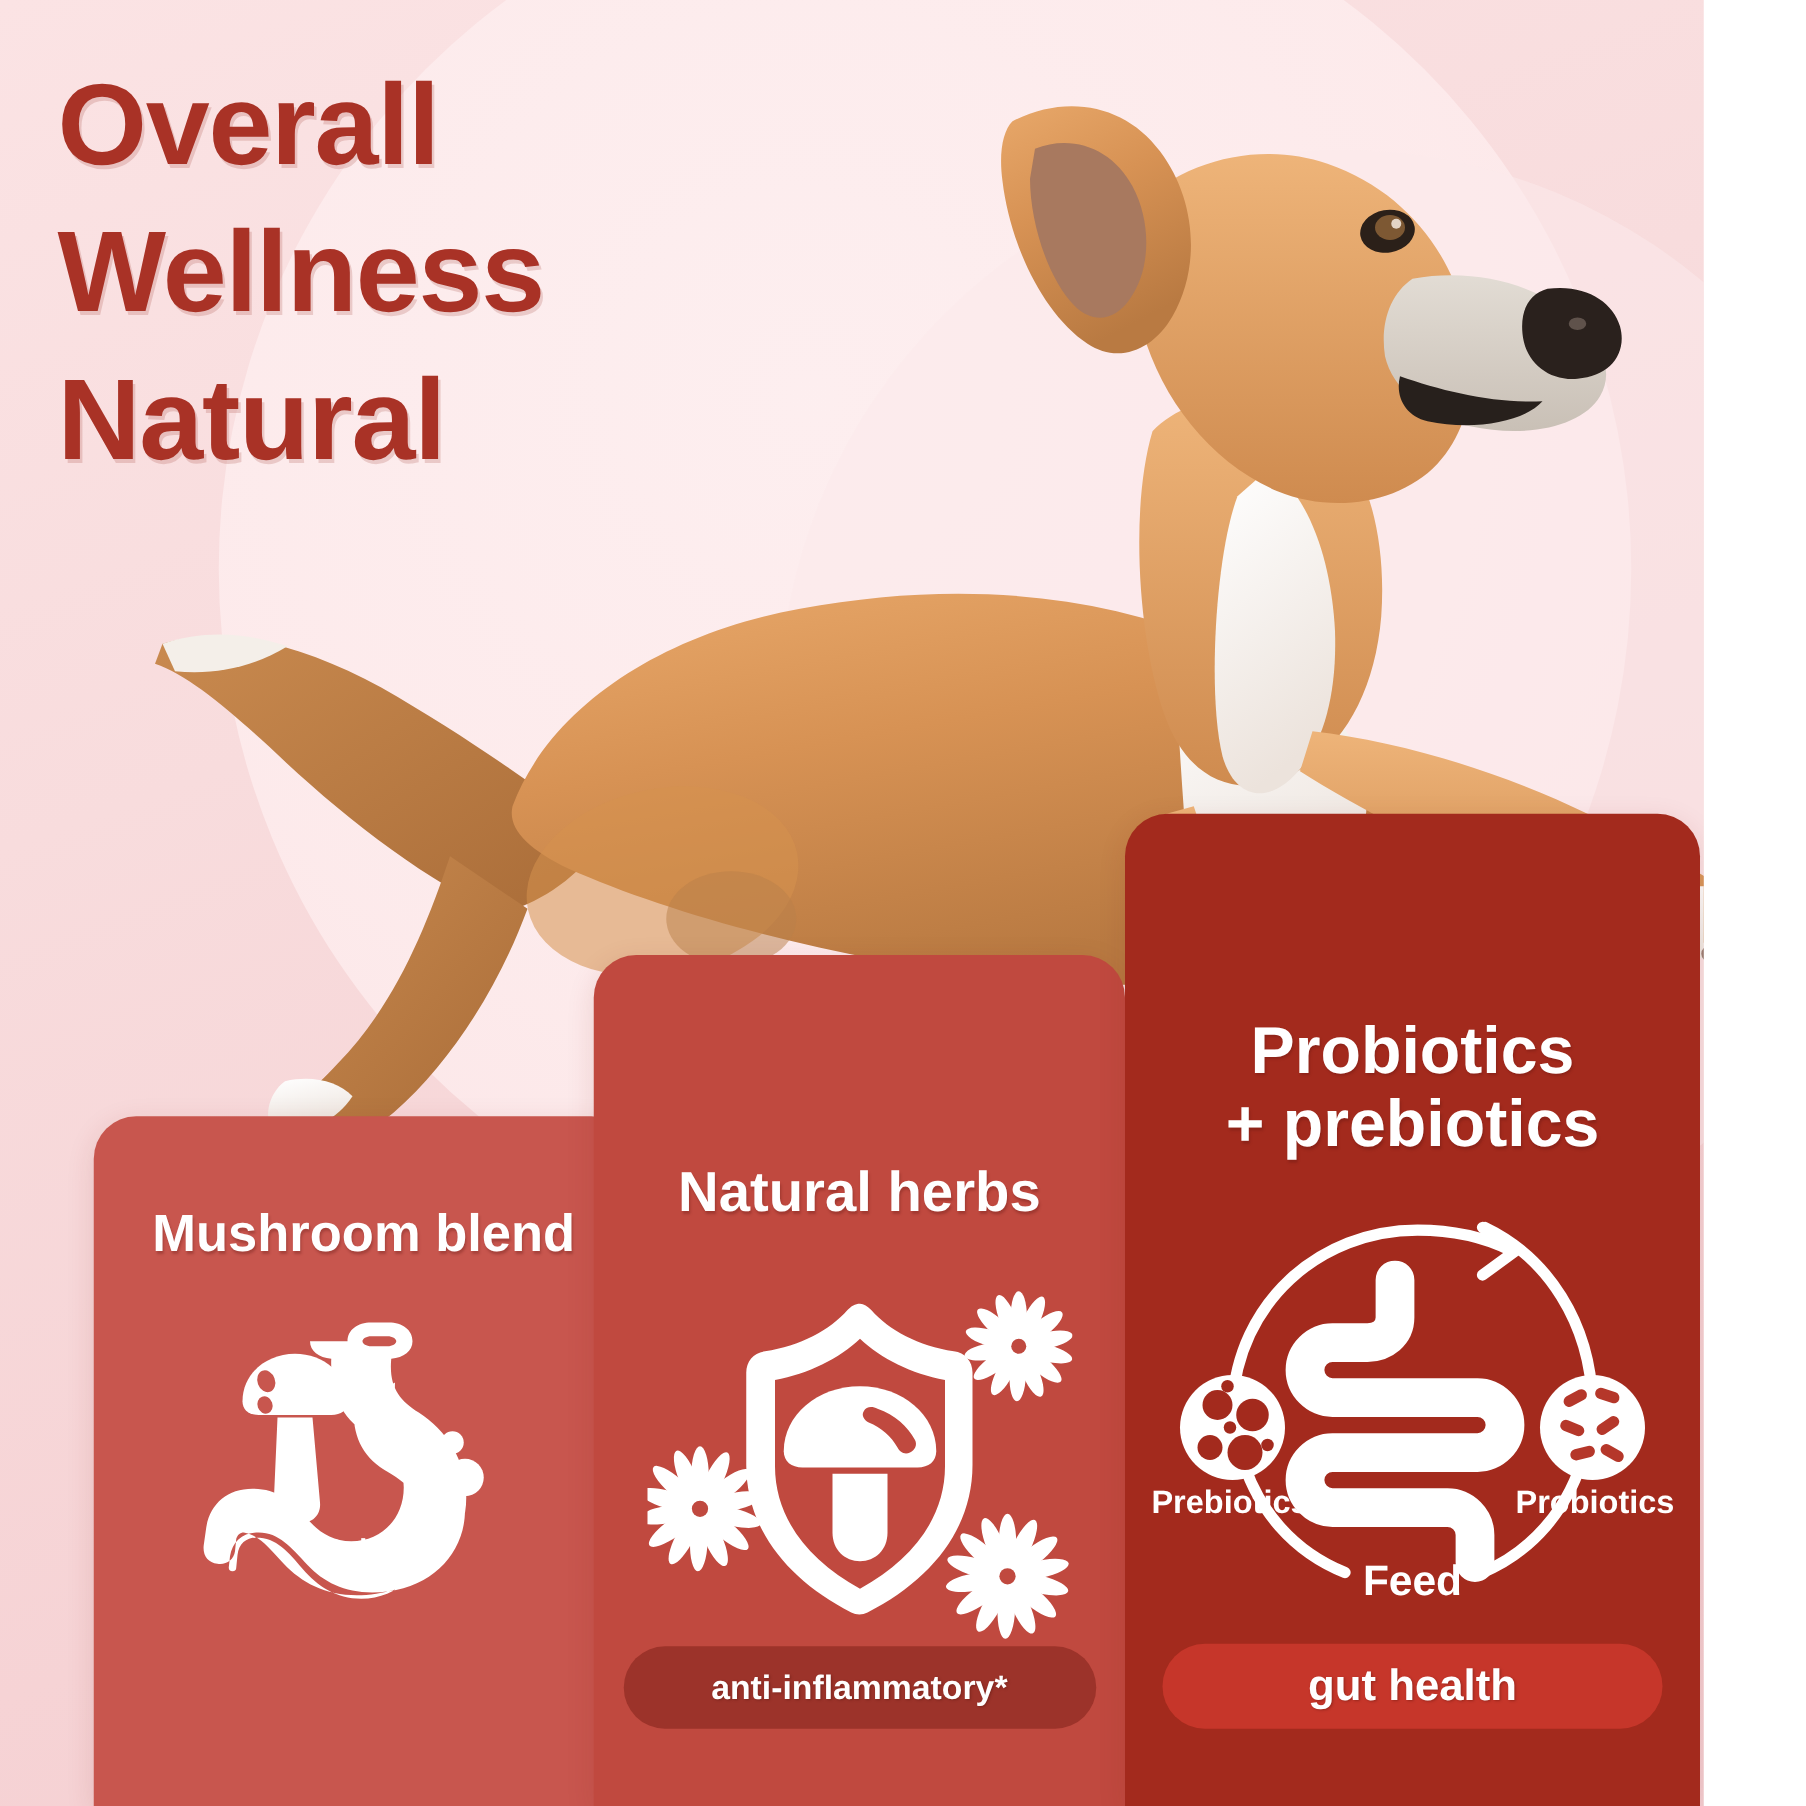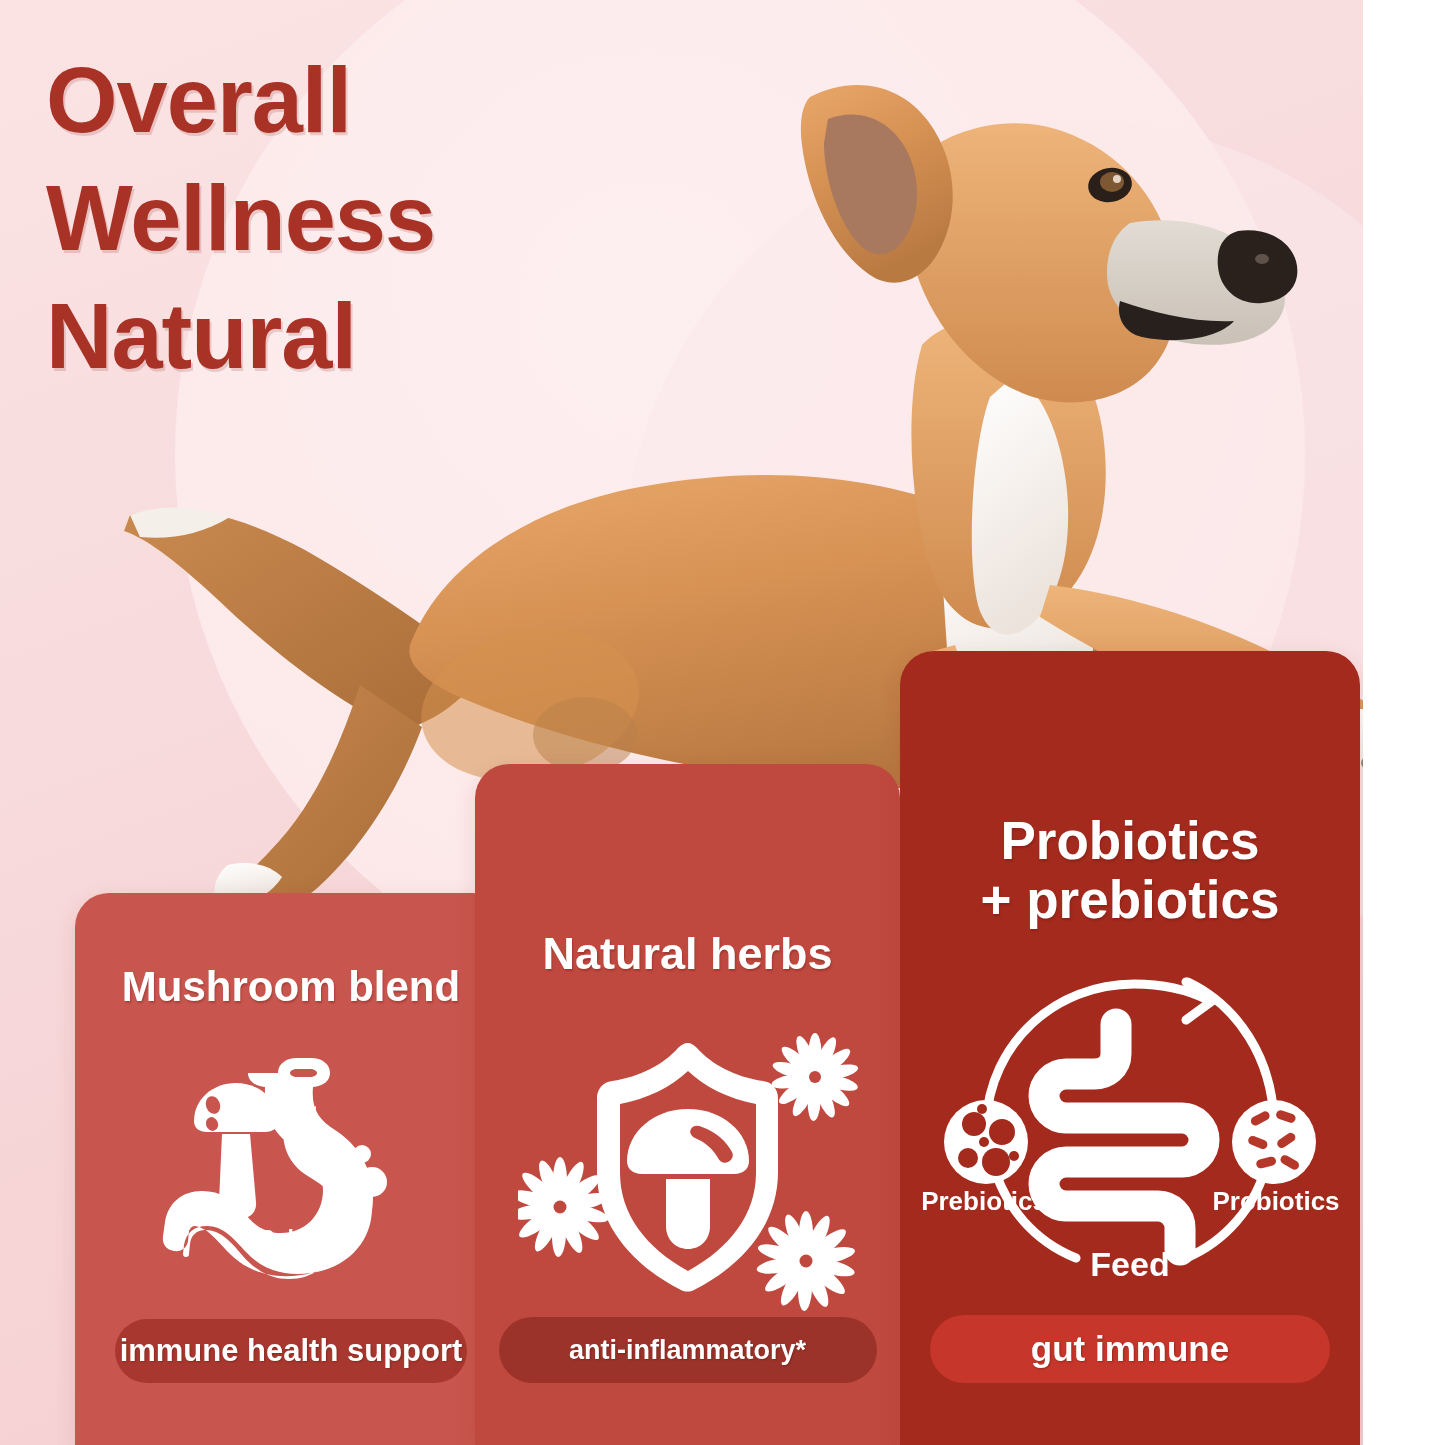--- a/index.html
+++ b/index.html
@@ -297,21 +297,20 @@
                      H51 c-8 0-13-4-13-11z"></path>
             <ellipse cx="57" cy="54" rx="7" ry="9" fill="#c8564e" transform="rotate(-20 57 54)"></ellipse>
             <ellipse cx="56" cy="73" rx="6" ry="7" fill="#c8564e" transform="rotate(-20 56 73)"></ellipse>
 
             <path d="M66 83 h28 l6 68 c1 10-6 17-18 17-13 0-20-7-19-17z"></path>
           </g>
           <text x="150" y="196" fill="#ffffff" font-family="Liberation Sans, sans-serif" font-size="23" font-weight="700" text-anchor="middle">Relaxing</text>
         </svg>
       </div>
 
-      <div class="pill">immune health support</div>
     </div>
 
     <div class="card card-2">
       <div class="card-title">Natural herbs</div>
 
       <div class="icon-wrap">
         <svg width="340" height="290" viewBox="0 0 340 290" xmlns="http://www.w3.org/2000/svg">
           <g fill="#ffffff">
 
             <path d="M170 14 c-4 0-7 2-10 5 -14 16-38 29-66 33 -9 1-15 8-15 17
@@ -446,17 +445,17 @@
               <rect x="360" y="212" width="20" height="9" rx="4.5" transform="rotate(30 370 216)"></rect>
             </g>
           </g>
 
           <text x="64" y="264" fill="#ffffff" font-family="Liberation Sans, sans-serif" font-size="26" font-weight="700" text-anchor="middle">Prebiotics</text>
           <text x="356" y="264" fill="#ffffff" font-family="Liberation Sans, sans-serif" font-size="26" font-weight="700" text-anchor="middle">Probiotics</text>
           <text x="210" y="330" fill="#ffffff" font-family="Liberation Sans, sans-serif" font-size="34" font-weight="700" text-anchor="middle">Feed</text>
         </svg>
       </div>
 
-      <div class="pill">gut immune</div>
+      <div class="pill">gut health</div>
     </div>
 
   </div>
 </div>
 
 </body></html>

